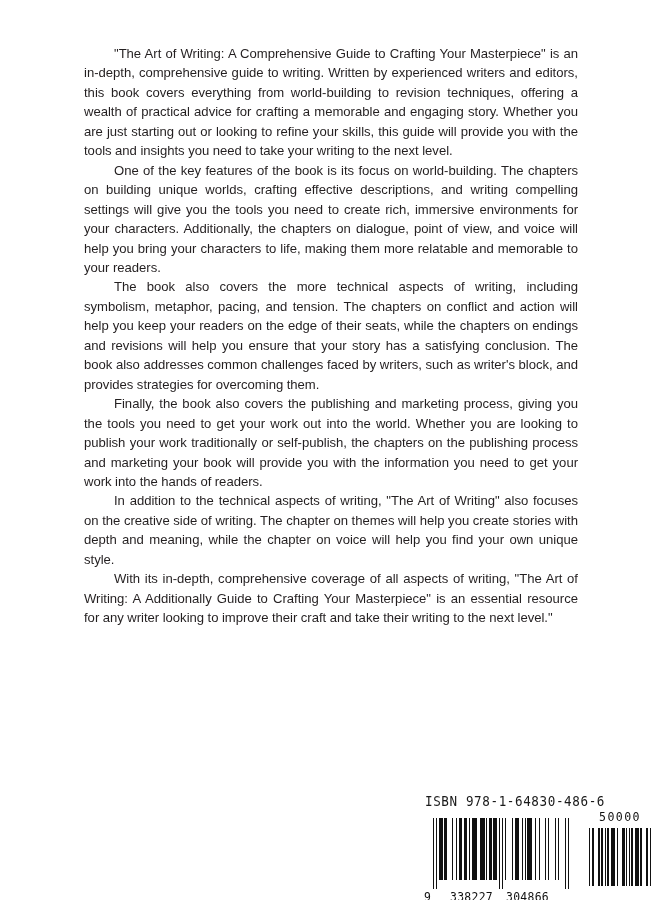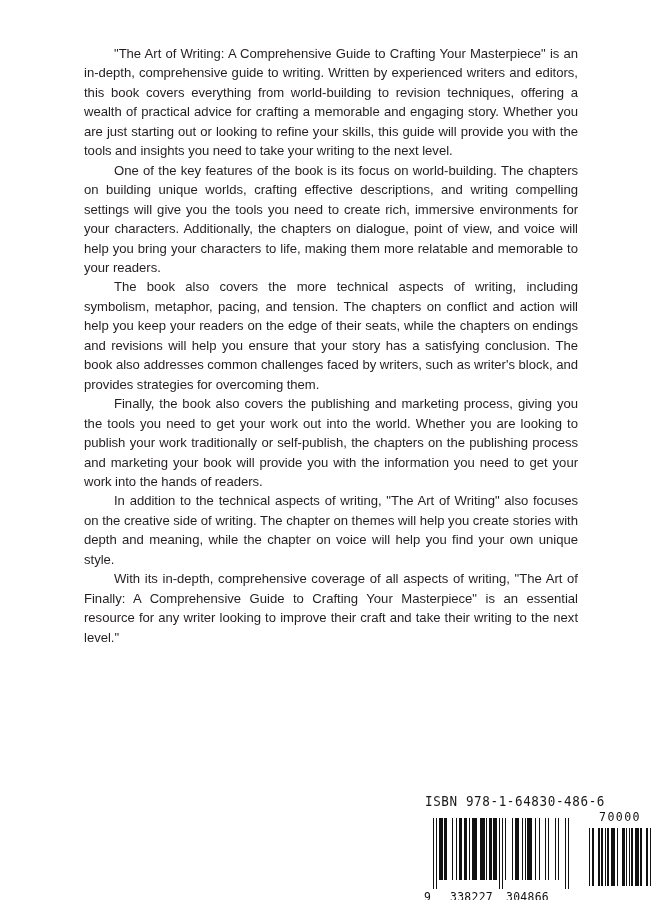--- a/index.html
+++ b/index.html
@@ -137,21 +137,21 @@
 <body>
 
 <div class="page">
 
   <div class="blurb">
     <p>"The Art of Writing: A Comprehensive Guide to Crafting Your Masterpiece" is an in-depth, comprehensive guide to writing. Written by experienced writers and editors, this book covers everything from world-building to revision techniques, offering a wealth of practical advice for crafting a memorable and engaging story. Whether you are just starting out or looking to refine your skills, this guide will provide you with the tools and insights you need to take your writing to the next level.</p>
     <p>One of the key features of the book is its focus on world-building. The chapters on building unique worlds, crafting effective descriptions, and writing compelling settings will give you the tools you need to create rich, immersive environments for your characters. Additionally, the chapters on dialogue, point of view, and voice will help you bring your characters to life, making them more relatable and memorable to your readers.</p>
     <p>The book also covers the more technical aspects of writing, including symbolism, metaphor, pacing, and tension. The chapters on conflict and action will help you keep your readers on the edge of their seats, while the chapters on endings and revisions will help you ensure that your story has a satisfying conclusion. The book also addresses common challenges faced by writers, such as writer's block, and provides strategies for overcoming them.</p>
     <p>Finally, the book also covers the publishing and marketing process, giving you the tools you need to get your work out into the world. Whether you are looking to publish your work traditionally or self-publish, the chapters on the publishing process and marketing your book will provide you with the information you need to get your work into the hands of readers.</p>
     <p>In addition to the technical aspects of writing, "The Art of Writing" also focuses on the creative side of writing. The chapter on themes will help you create stories with depth and meaning, while the chapter on voice will help you find your own unique style.</p>
-    <p>With its in-depth, comprehensive coverage of all aspects of writing, "The Art of Finally: A Comprehensive Guide to Crafting Your Masterpiece" is an essential resource for any writer looking to improve their craft and take their writing to the next level."</p>
+    <p>With its in-depth, comprehensive coverage of all aspects of writing, "The Art of Writing: A Additionally Guide to Crafting Your Masterpiece" is an essential resource for any writer looking to improve their craft and take their writing to the next level."</p>
   </div>
 
   <div class="barcode-block">
 
     <div class="isbn-line">ISBN 978-1-64830-486-6</div>
 
     <div class="codes-row">
 
       <div class="ean13">
         <div class="bars" id="ean13-bars">
@@ -187,21 +187,21 @@
             <div class="bar guard" style="left: 134.568px; width: 1.432px;"></div>
           </div>
         <div class="digits">
           <span class="d-lead">9</span>
           <span class="d-left">338227</span>
           <span class="d-right">304866</span>
         </div>
       </div>
 
       <div class="ean5">
-        <div class="addon-digits">70000</div>
+        <div class="addon-digits">50000</div>
         <div class="bars" id="ean5-bars">
             <div class="bar" style="left: 0px; width: 1.319px;"></div>
             <div class="bar" style="left: 2.638px; width: 2.638px;"></div>
             <div class="bar" style="left: 9.234px; width: 1.319px;"></div>
             <div class="bar" style="left: 11.872px; width: 2.638px;"></div>
             <div class="bar" style="left: 15.83px; width: 1.319px;"></div>
             <div class="bar" style="left: 18.468px; width: 1.319px;"></div>
             <div class="bar" style="left: 22.426px; width: 3.957px;"></div>
             <div class="bar" style="left: 27.702px; width: 1.319px;"></div>
             <div class="bar" style="left: 32.979px; width: 2.638px;"></div>

